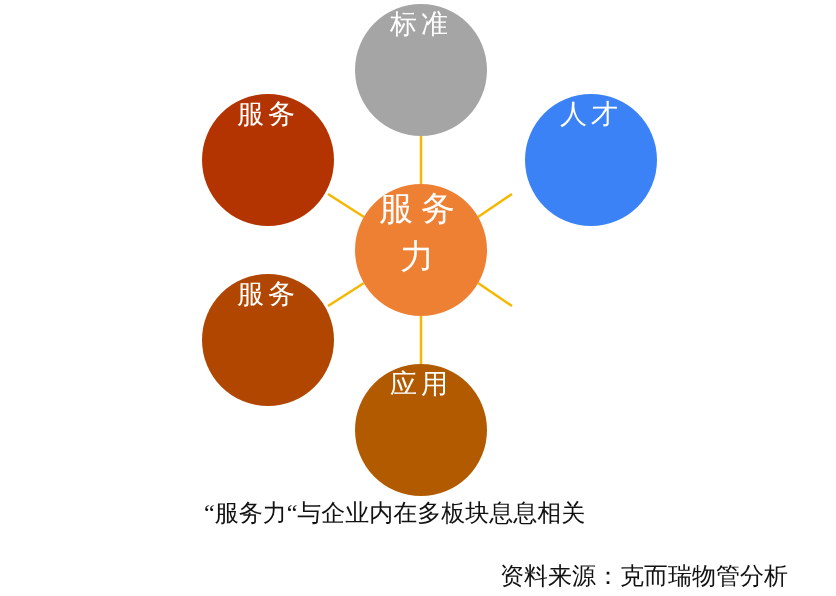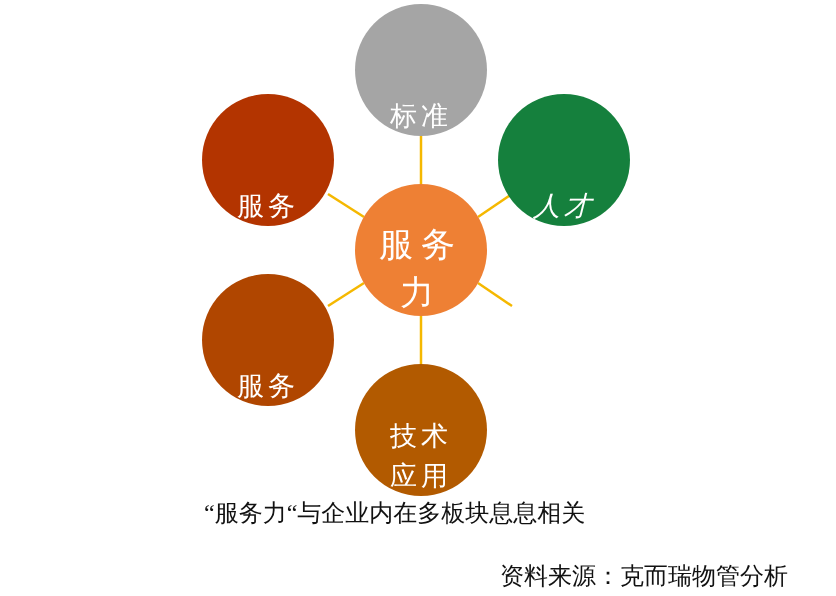--- a/index.html
+++ b/index.html
@@ -22,21 +22,21 @@
       height: 500px;
     }
     .node {
       position: absolute;
       width: 132px;
       height: 132px;
       border-radius: 50%;
       display: flex;
       flex-direction: column;
       align-items: center;
-      justify-content: flex-end;
+      justify-content: flex-start;
       color: #ffffff;
       font-family: "DejaVu Serif", "Liberation Serif", serif;
       font-size: 27px;
       line-height: 40px;
       letter-spacing: 4px;
       text-align: center;
     }
     .node .line {
       display: block;
       white-space: nowrap;
@@ -75,27 +75,26 @@
     <line x1="478" y1="283" x2="512" y2="306" stroke="#f5b800" stroke-width="2.5"></line>
     <line x1="421" y1="316" x2="421" y2="364" stroke="#f5b800" stroke-width="2.5"></line>
     <line x1="364" y1="283" x2="328" y2="306" stroke="#f5b800" stroke-width="2.5"></line>
     <line x1="364" y1="217" x2="328" y2="194" stroke="#f5b800" stroke-width="2.5"></line>
   </svg>
 
   <div class="node" style="left:355px; top:4px; background:#a5a5a5;">
     <span class="line">标准</span>
   </div>
 
-  <div class="node" style="left:498px; top:94px; background:#15803d;font-style:italic;">
+  <div class="node" style="left:525px; top:94px; background:#3b82f6;">
     <span class="line">人才</span>
   </div>
 
 
   <div class="node" style="left:355px; top:364px; background:#b25a00;">
-    <span class="line">技术</span>
     <span class="line">应用</span>
   </div>
 
   <div class="node" style="left:202px; top:274px; background:#b04600;">
     <span class="line">服务</span>
   </div>
 
   <div class="node" style="left:202px; top:94px; background:#b33400;">
     <span class="line">服务</span>
   </div>

